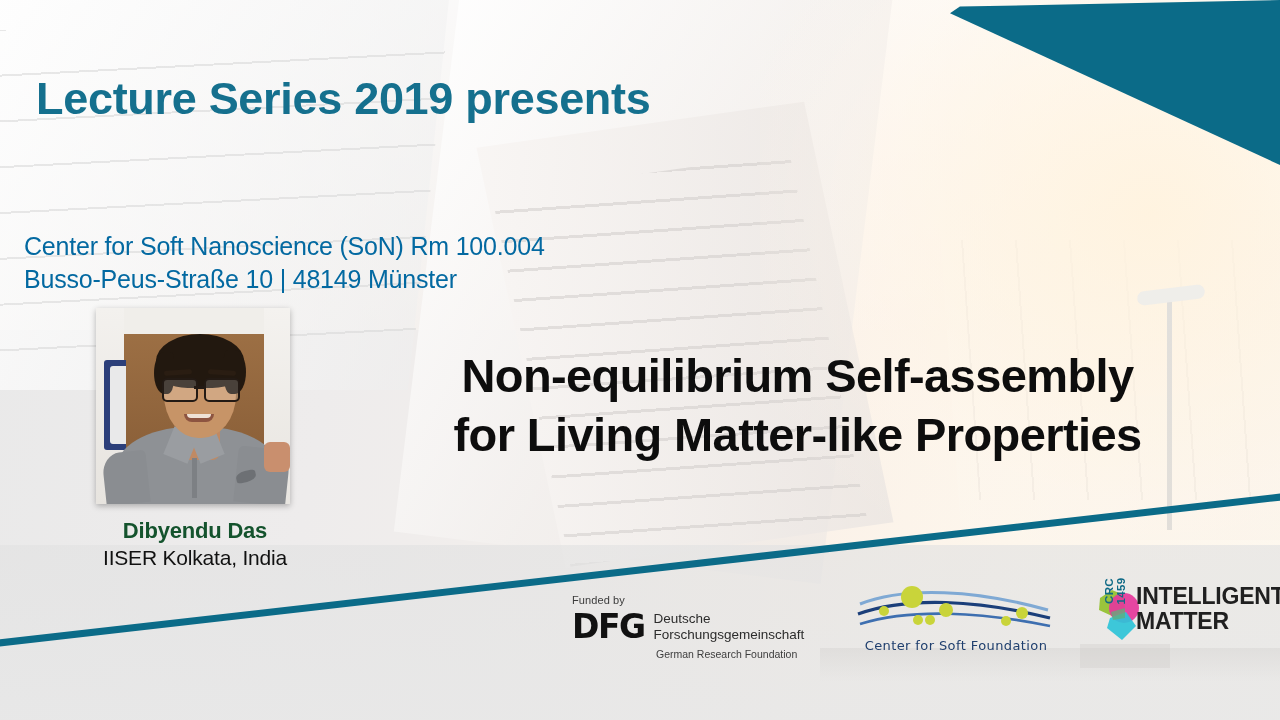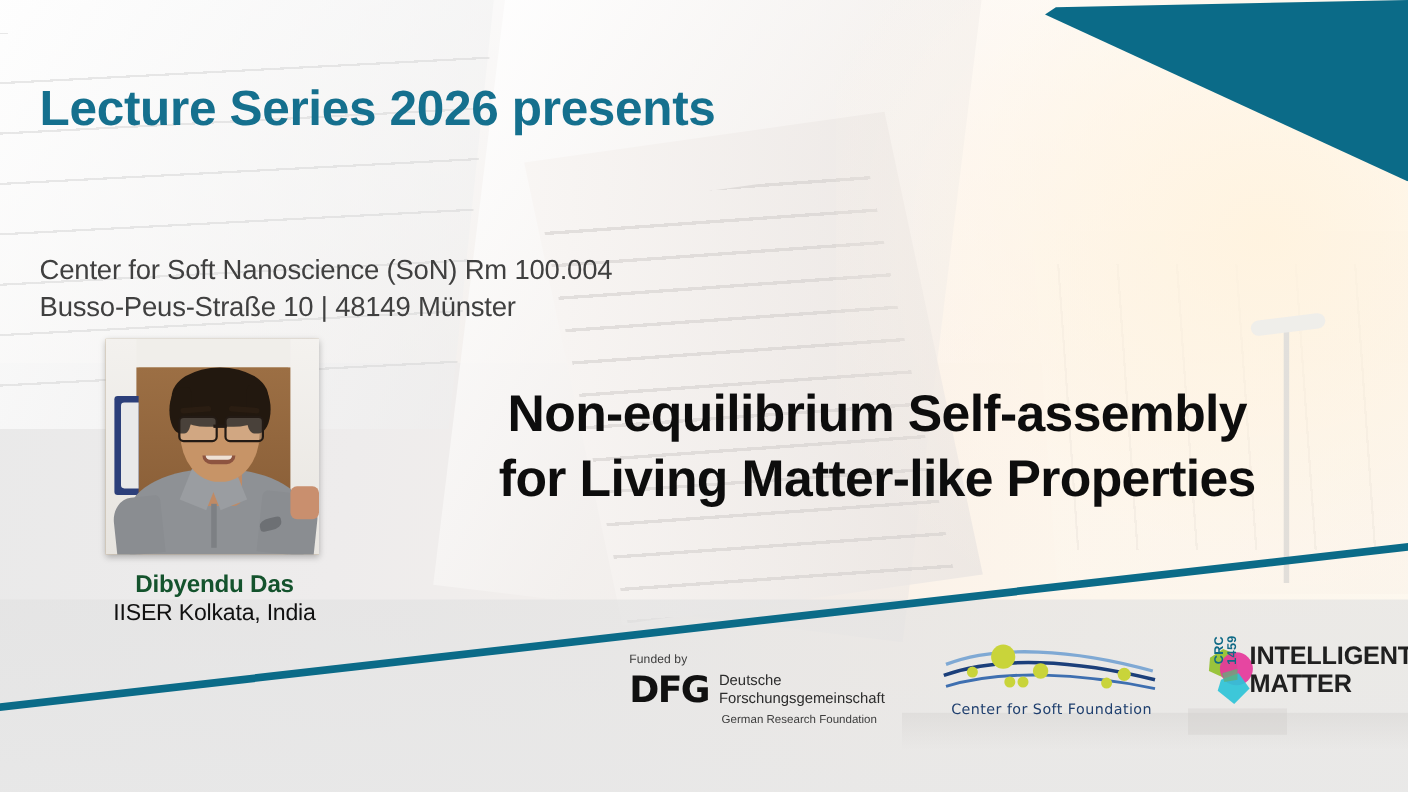--- a/index.html
+++ b/index.html
@@ -69,22 +69,22 @@
 
   
   .headline{position:absolute;left:36px;top:72px;width:900px;
      color:#15708e;font-weight:bold;font-size:45px;line-height:1.22;
      letter-spacing:-.3px;}
   .headline .l2{display:block;}
 
   .eventline{position:absolute;left:36px;top:196px;
      color:#1a1a1a;font-weight:bold;font-size:24px;letter-spacing:-.2px;}
   .eventline sup{font-size:13px;vertical-align:super;font-weight:bold;}
-  .venue{position:absolute;left:36px;top:230px;
-     color:#404040;font-size:25px;line-height:1.32;letter-spacing:-.2px;font-weight:400;}
+  .venue{position:absolute;left:24px;top:230px;
+     color:#0369a1;font-size:25px;line-height:1.32;letter-spacing:-.2px;font-weight:400;}
   .venue span{display:block;}
 
   .talk-title{position:absolute;left:345px;top:326px;width:905px;
      text-align:center;color:#0d0d0d;font-weight:bold;font-size:47px;line-height:1.26;
      letter-spacing:-.6px;margin-top:20px;}
   .talk-title span{display:block;}
 
   
   .portrait{position:absolute;left:96px;top:308px;width:194px;height:196px;
      box-shadow:0 2px 6px rgba(0,0,0,.28);overflow:hidden;background:#c9b28f;}
@@ -187,21 +187,21 @@
   </div>
 
   <div class="teal-corner"></div>
   <div class="teal-stripe">
     <svg width="1300" height="160" viewBox="0 0 1300 160">
       <line x1="0" y1="152" x2="1300" y2="4" stroke="#0b6b88" stroke-width="7"></line>
     </svg>
   </div>
 
   <div class="headline">
-    <span class="l2">Lecture Series 2026 presents</span>
+    <span class="l2">Lecture Series 2019 presents</span>
   </div>
 
   <div class="venue">
     <span>Center for Soft Nanoscience (SoN) Rm 100.004</span>
     <span>Busso-Peus-Straße 10 | 48149 Münster</span>
   </div>
 
   <div class="talk-title">
     <span>Non-equilibrium Self-assembly</span>
     <span>for Living Matter-like Properties</span>

